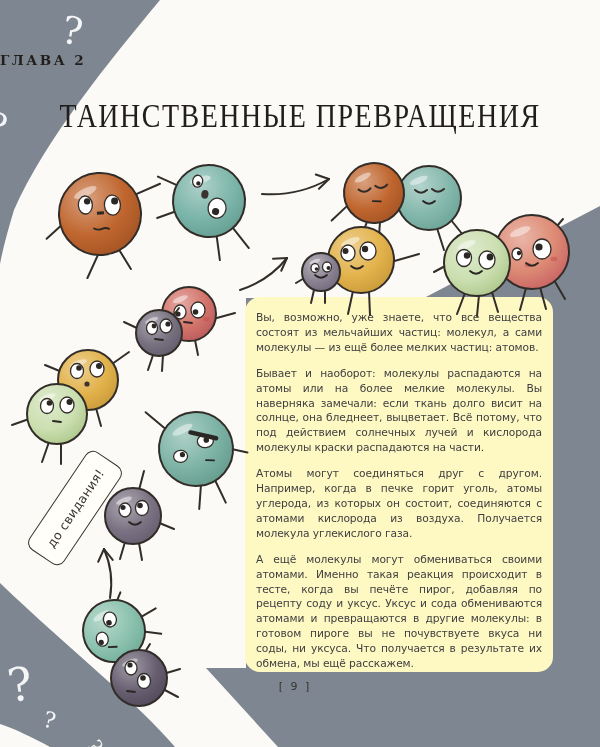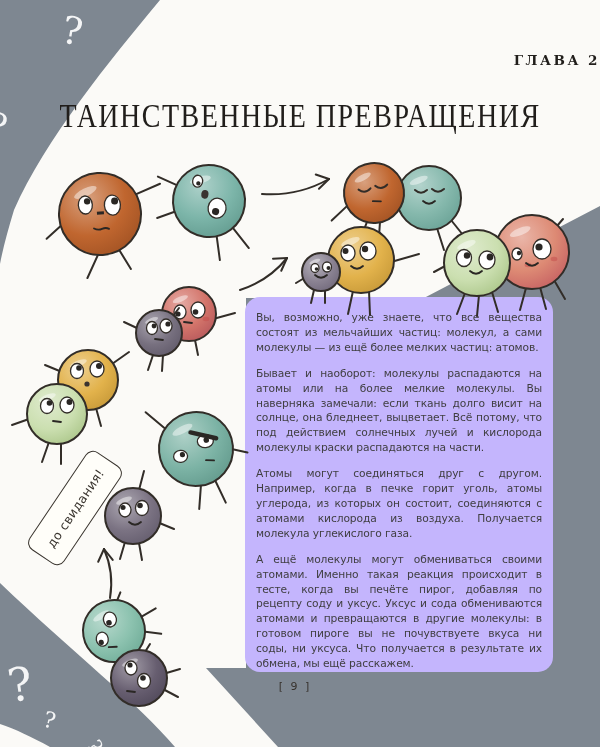--- a/index.html
+++ b/index.html
@@ -1,29 +1,29 @@
 <!DOCTYPE html>
 <html lang="ru"><head>
 <meta charset="utf-8">
 <style>
   html,body{margin:0;padding:0;background:#e9e9e9}
   .page{position:relative;width:600px;height:747px;background:#fbfaf7;overflow:hidden;
         font-family:"DejaVu Sans",sans-serif}
   svg.layer{position:absolute;left:0;top:0;pointer-events:none}
   #bg{z-index:0}
   #chars{z-index:5}
-  .chapter{position:absolute;top:52px;left:0;width:100%;text-align:right;z-index:2;
+  .chapter{position:absolute;top:52px;left:0;width:100%;text-align:left;z-index:2;
            font-family:"DejaVu Serif",serif;font-size:13.5px;letter-spacing:2.5px;
            color:#211e1b;font-weight:700}
   .title{position:absolute;top:98px;left:0;width:100%;text-align:center;margin:0;z-index:2;
          font-family:"Liberation Serif",serif;font-weight:400;font-size:28px;
          letter-spacing:1.5px;color:#211e1b;transform:scaleY(1.18);transform-origin:top center;
          white-space:nowrap}
   .panel{position:absolute;left:245px;top:297px;width:308px;height:375px;z-index:3;
-         background:#c4b5fd;border-radius:15px;box-sizing:border-box;
+         background:#fef9c3;border-radius:15px;box-sizing:border-box;
          padding:14px 11px 8px 11px;overflow:hidden}
   .panel p{margin:0 0 11px 0;font-size:10.7px;line-height:14.9px;color:#3f3e40;
            text-align:justify;letter-spacing:-0.1px}
   .pagenum{position:absolute;left:250px;top:680px;width:90px;text-align:center;z-index:4;
            font-size:11px;letter-spacing:2px;color:#37322d}
   .sign{position:absolute;left:16px;top:487px;width:116px;height:40px;z-index:4;
         transform:rotate(-56deg);background:#fffef9;border:1.6px solid #3a352f;
         border-radius:9px;display:flex;align-items:center;justify-content:center;
         font-size:12.5px;color:#3a352f;letter-spacing:.3px}
 </style>

